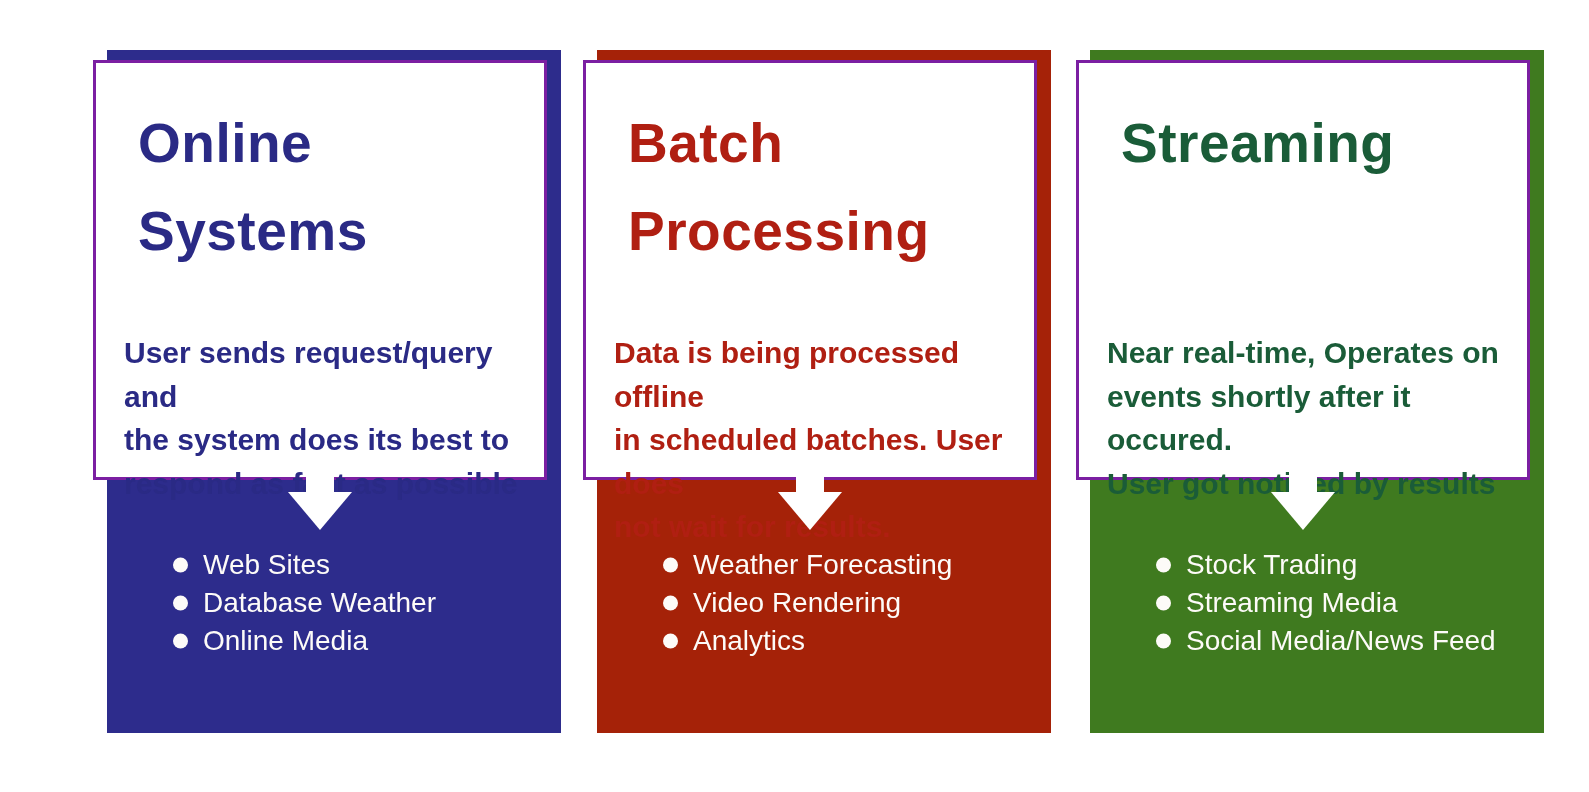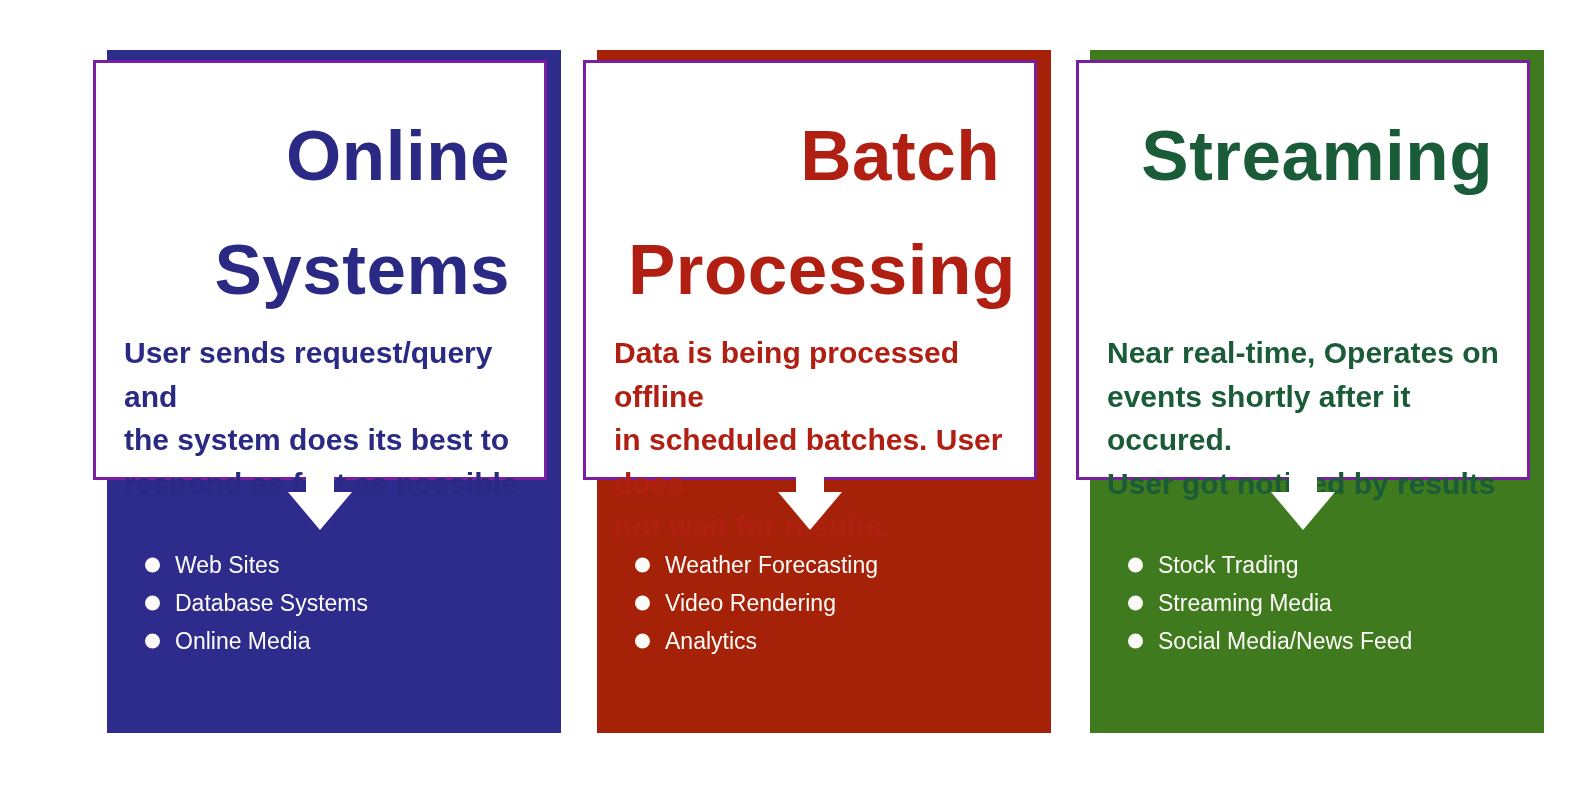--- a/index.html
+++ b/index.html
@@ -28,27 +28,26 @@
     width: 454px; height: 420px;
     background: #ffffff;
     border: 3px solid var(--border, #7b1fa2);
     box-sizing: border-box;
     z-index: 2;
   }
 
   .title {
     margin: 0;
     padding: 36px 34px 0 42px;
-    font-size: 71px;
+    font-size: 55px;
     font-weight: bold;
     line-height: 1.6;
     letter-spacing: 0.5px;
     color: var(--text);
     white-space: pre-line;
-    text-align: right;
   }
 
   .desc {
     position: absolute; left: 28px; top: 268px;
     width: 402px; margin: 0;
     font-size: 30px;
     font-weight: bold;
     line-height: 1.45;
     color: var(--text);
     white-space: pre-line;
@@ -71,23 +70,24 @@
 
   .items {
     position: absolute; left: 14px; top: 496px;
     width: 454px; margin: 0; padding: 0;
     list-style: none;
     z-index: 2;
   }
   .items li {
     position: relative;
     padding-left: 68px;
-    font-size: 23px;
+    font-size: 28px;
     line-height: 38px;
     color: var(--bullet, #fdfbf8);
+    margin-left: 28px;
   }
   .dot {
     position: absolute; left: 38px; top: 50%;
     width: 15px; height: 15px;
     transform: translateY(-50%);
     border-radius: 50%;
     background: var(--bullet, #fdfbf8);
   }
 </style>
 </head>
@@ -101,21 +101,21 @@
       <h2 class="title">Online
 Systems</h2>
       <p class="desc">User sends request/query and
 the system does its best to
 respond as fast as possible</p>
     </div>
     <div class="arrow-stem"></div>
     <div class="arrow-head"></div>
     <ul class="items">
       <li><span class="dot"></span><span class="item-label">Web Sites</span></li>
-      <li><span class="dot"></span><span class="item-label">Database Systems</span></li>
+      <li><span class="dot"></span><span class="item-label">Database Weather</span></li>
       <li><span class="dot"></span><span class="item-label">Online Media</span></li>
     </ul>
   </div>
 
   <div class="column c2" style="--panel: #3f7a1f; --text: #1a5c38;">
     <div class="panel"></div>
     <div class="card">
       <h2 class="title">Streaming</h2>
       <p class="desc">Near real-time, Operates on
 events shortly after it occured.

